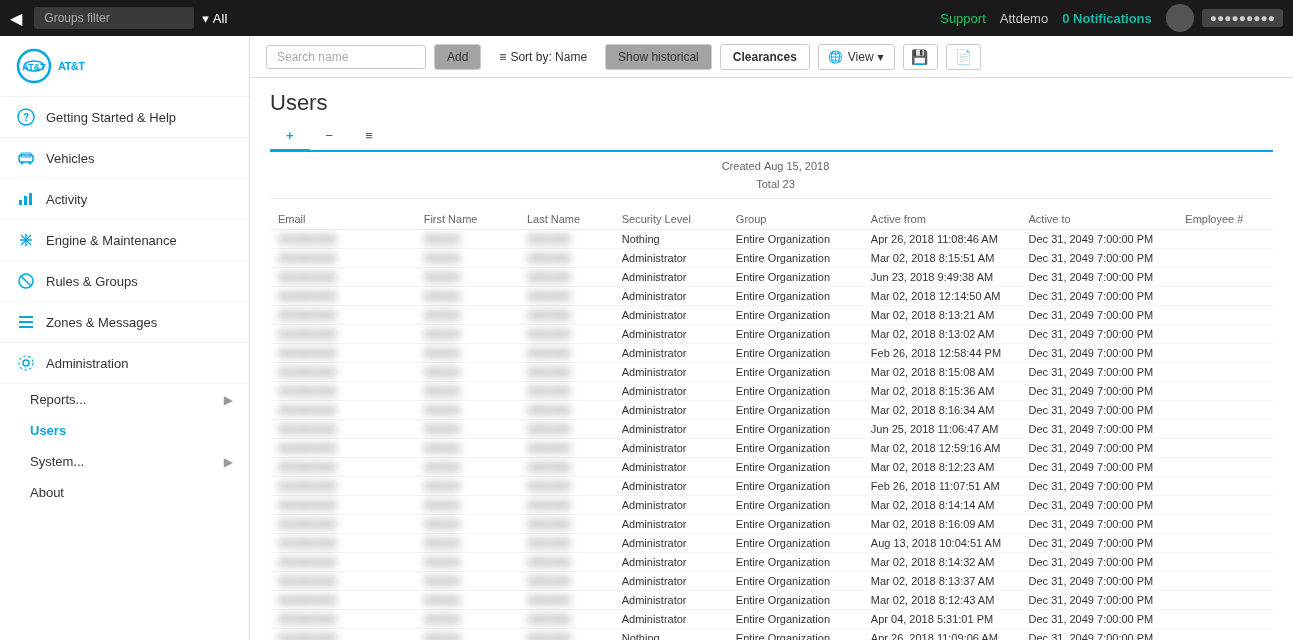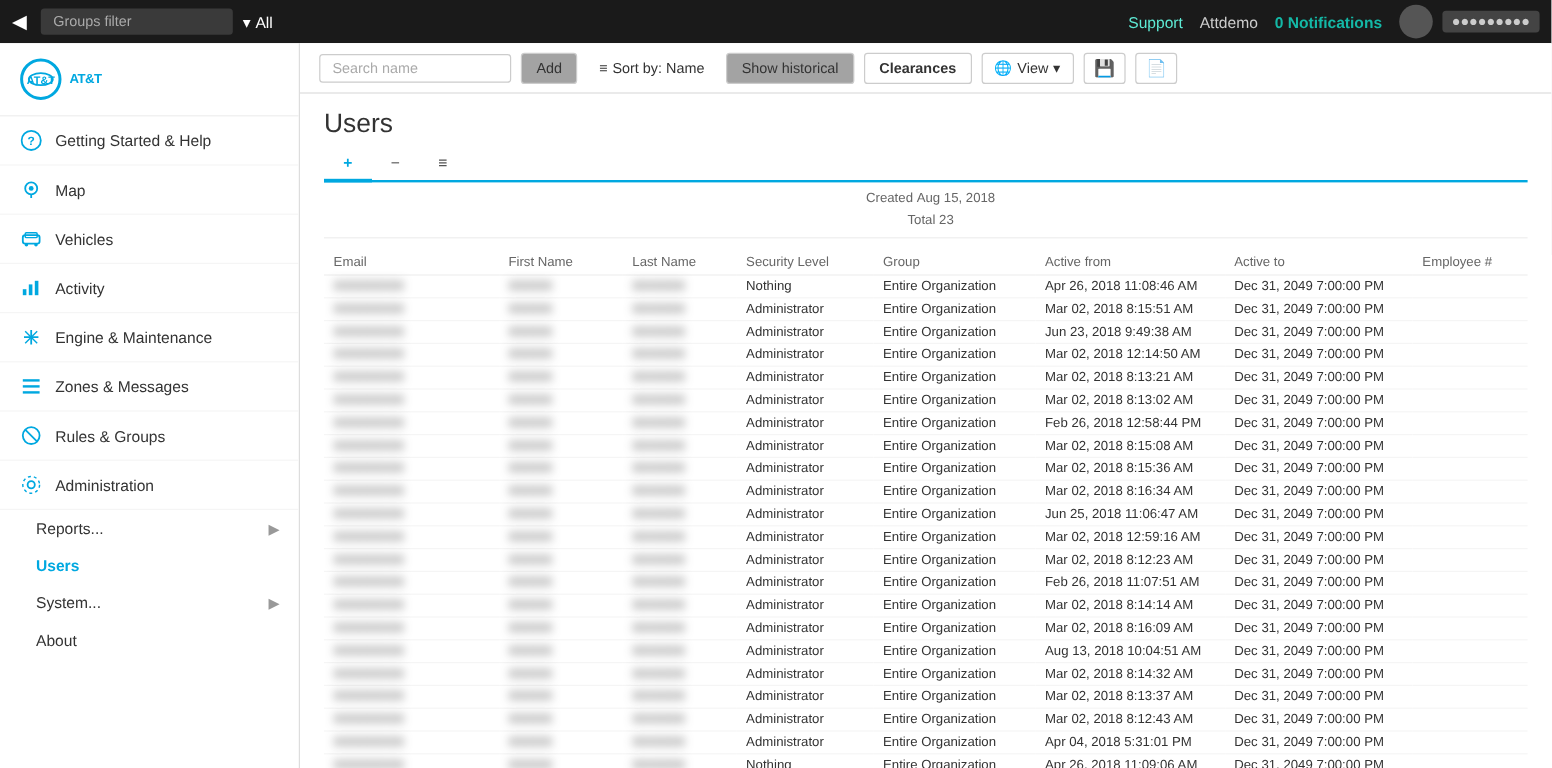--- a/index.html
+++ b/index.html
@@ -34,21 +34,21 @@
     .topbar-all {
       display: flex;
       align-items: center;
       gap: 4px;
       color: #fff;
       cursor: pointer;
       font-size: 13px;
     }
     .topbar-spacer { flex: 1; }
     .topbar-support {
-      color: #5eead4;
+      color: #22c55e;
       cursor: pointer;
       font-size: 13px;
       text-align: center;
     }
     .topbar-user { color: #ccc; font-size: 13px; margin-left: 6px; }
     .topbar-notif {
       color: #14b8a6;
       font-size: 13px;
       font-weight: bold;
       margin-left: 6px;
@@ -324,30 +324,20 @@
       <span class="sidebar-icon">
         <svg width="18" height="18" viewBox="0 0 18 18">
             <circle cx="9" cy="9" r="8" fill="none" stroke="#00a8e0" stroke-width="1.5"></circle>
             <text x="9" y="13" text-anchor="middle" font-size="10" fill="#00a8e0" font-weight="bold">?</text>
           </svg>
       </span>
       <span>Getting Started &amp; Help</span>
     </div>
 
 
-    <div class="sidebar-item">
-      <span class="sidebar-icon">
-        <svg width="18" height="18" viewBox="0 0 18 18">
-            <circle cx="9" cy="8" r="5" fill="none" stroke="#00a8e0" stroke-width="1.5"></circle>
-            <circle cx="9" cy="8" r="2" fill="#00a8e0"></circle>
-            <path d="M9 13 L9 16" stroke="#00a8e0" stroke-width="1.5"></path>
-          </svg>
-      </span>
-      <span>Map</span>
-    </div>
 
     <div class="sidebar-item">
       <span class="sidebar-icon">
         <svg width="18" height="18" viewBox="0 0 18 18">
             <rect x="2" y="6" width="14" height="7" rx="2" fill="none" stroke="#00a8e0" stroke-width="1.5"></rect>
             <rect x="4" y="4" width="10" height="4" rx="1" fill="none" stroke="#00a8e0" stroke-width="1.2"></rect>
             <circle cx="5" cy="14" r="1.5" fill="#00a8e0"></circle>
             <circle cx="13" cy="14" r="1.5" fill="#00a8e0"></circle>
           </svg>
       </span>
@@ -373,36 +363,36 @@
             <line x1="4" y1="4" x2="14" y2="14" stroke="#00a8e0" stroke-width="1.2"></line>
             <line x1="14" y1="4" x2="4" y2="14" stroke="#00a8e0" stroke-width="1.2"></line>
           </svg>
       </span>
       <span>Engine &amp; Maintenance</span>
     </div>
 
     <div class="sidebar-item">
       <span class="sidebar-icon">
         <svg width="18" height="18" viewBox="0 0 18 18">
+            <circle cx="9" cy="9" r="7" fill="none" stroke="#00a8e0" stroke-width="1.5"></circle>
+            <line x1="4" y1="4" x2="14" y2="14" stroke="#00a8e0" stroke-width="1.5"></line>
+          </svg>
+      </span>
+      <span>Rules &amp; Groups</span>
+    </div>
+
+    <div class="sidebar-item">
+      <span class="sidebar-icon">
+        <svg width="18" height="18" viewBox="0 0 18 18">
             <rect x="2" y="3" width="14" height="2" fill="#00a8e0"></rect>
             <rect x="2" y="8" width="14" height="2" fill="#00a8e0"></rect>
             <rect x="2" y="13" width="14" height="2" fill="#00a8e0"></rect>
           </svg>
       </span>
       <span>Zones &amp; Messages</span>
-    </div>
-
-    <div class="sidebar-item">
-      <span class="sidebar-icon">
-        <svg width="18" height="18" viewBox="0 0 18 18">
-            <circle cx="9" cy="9" r="7" fill="none" stroke="#00a8e0" stroke-width="1.5"></circle>
-            <line x1="4" y1="4" x2="14" y2="14" stroke="#00a8e0" stroke-width="1.5"></line>
-          </svg>
-      </span>
-      <span>Rules &amp; Groups</span>
     </div>
 
     <div class="sidebar-item">
       <span class="sidebar-icon">
         <svg width="18" height="18" viewBox="0 0 18 18">
             <circle cx="9" cy="9" r="3" fill="none" stroke="#00a8e0" stroke-width="1.5"></circle>
             <circle cx="9" cy="9" r="7" fill="none" stroke="#00a8e0" stroke-width="1.2" stroke-dasharray="2.5,2.5"></circle>
           </svg>
       </span>
       <span>Administration</span>

